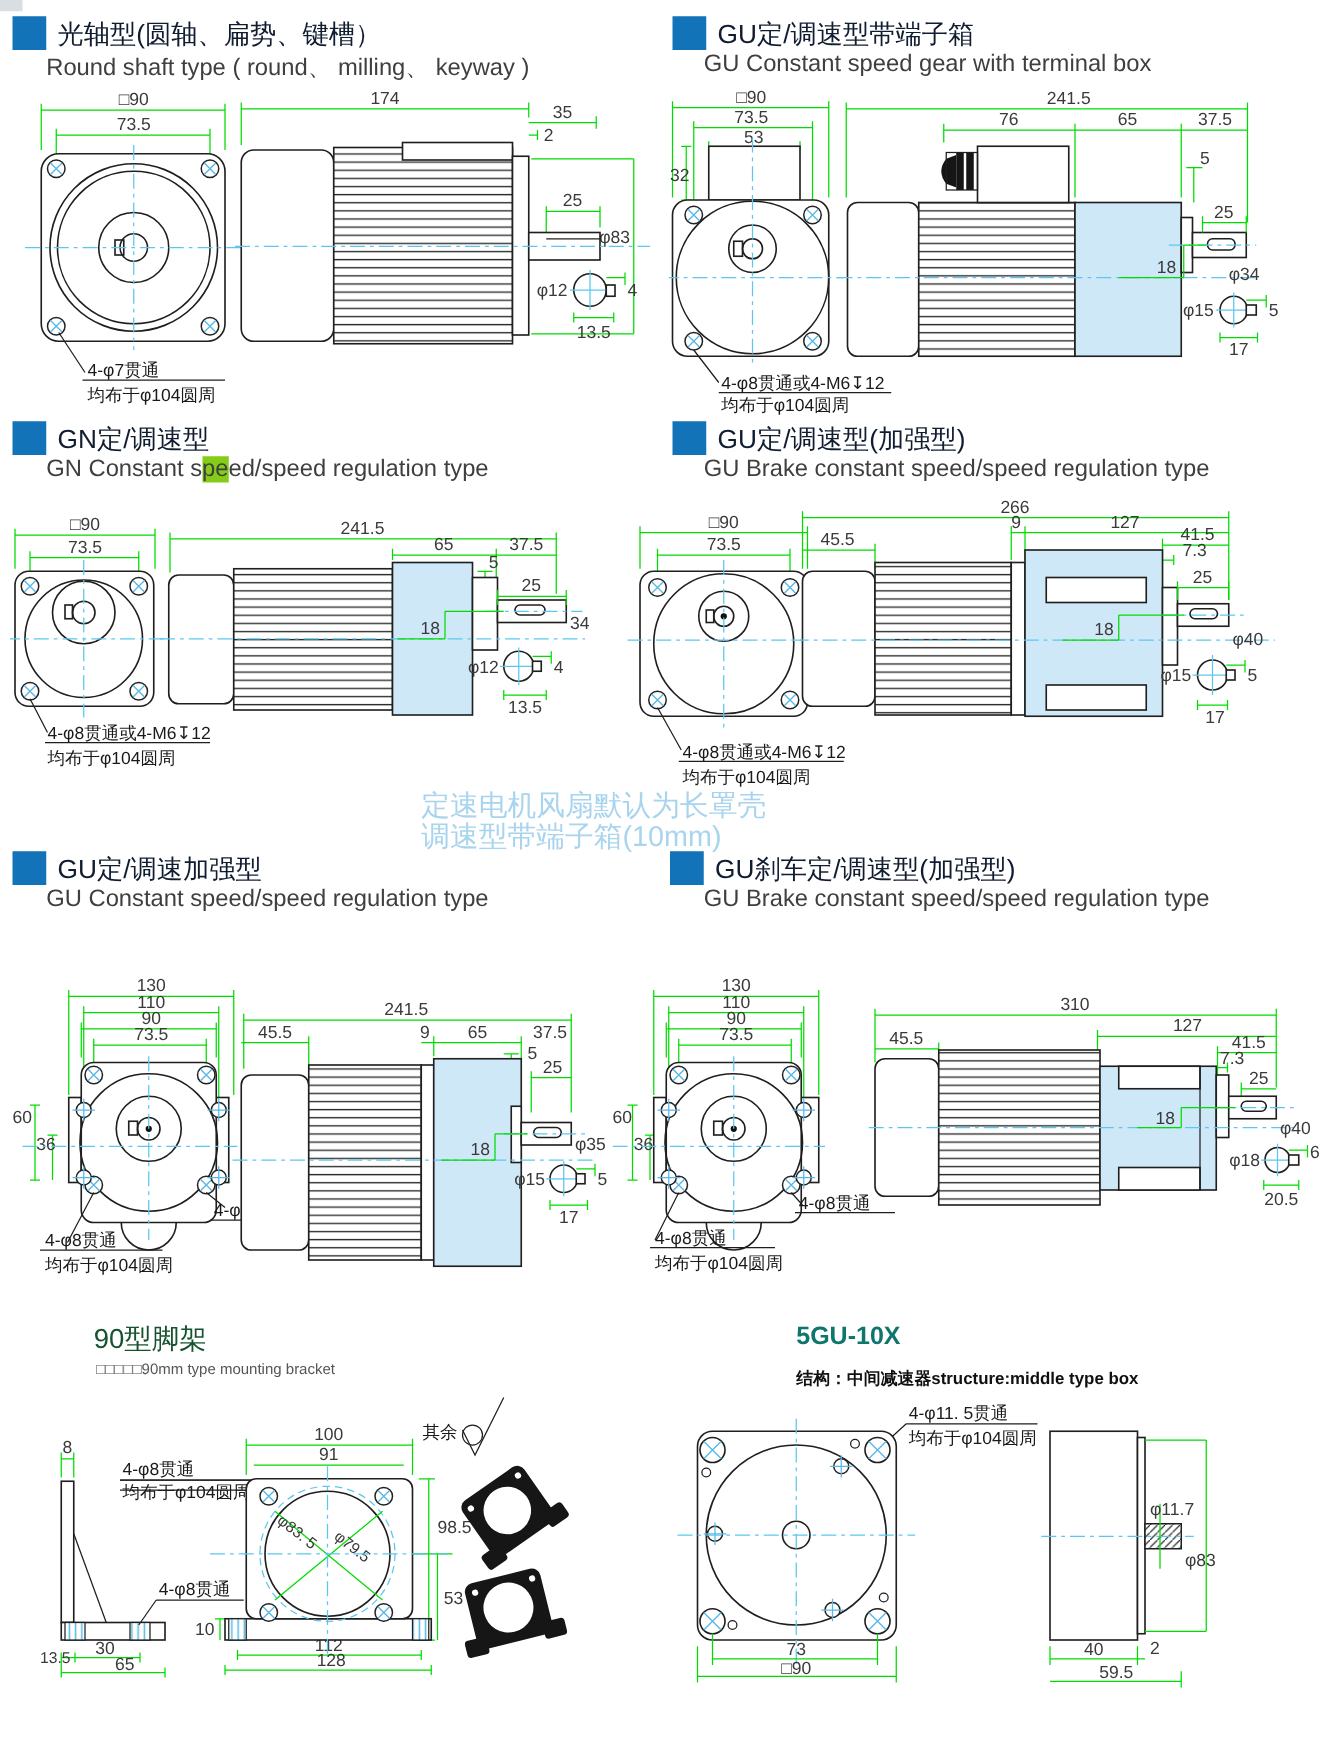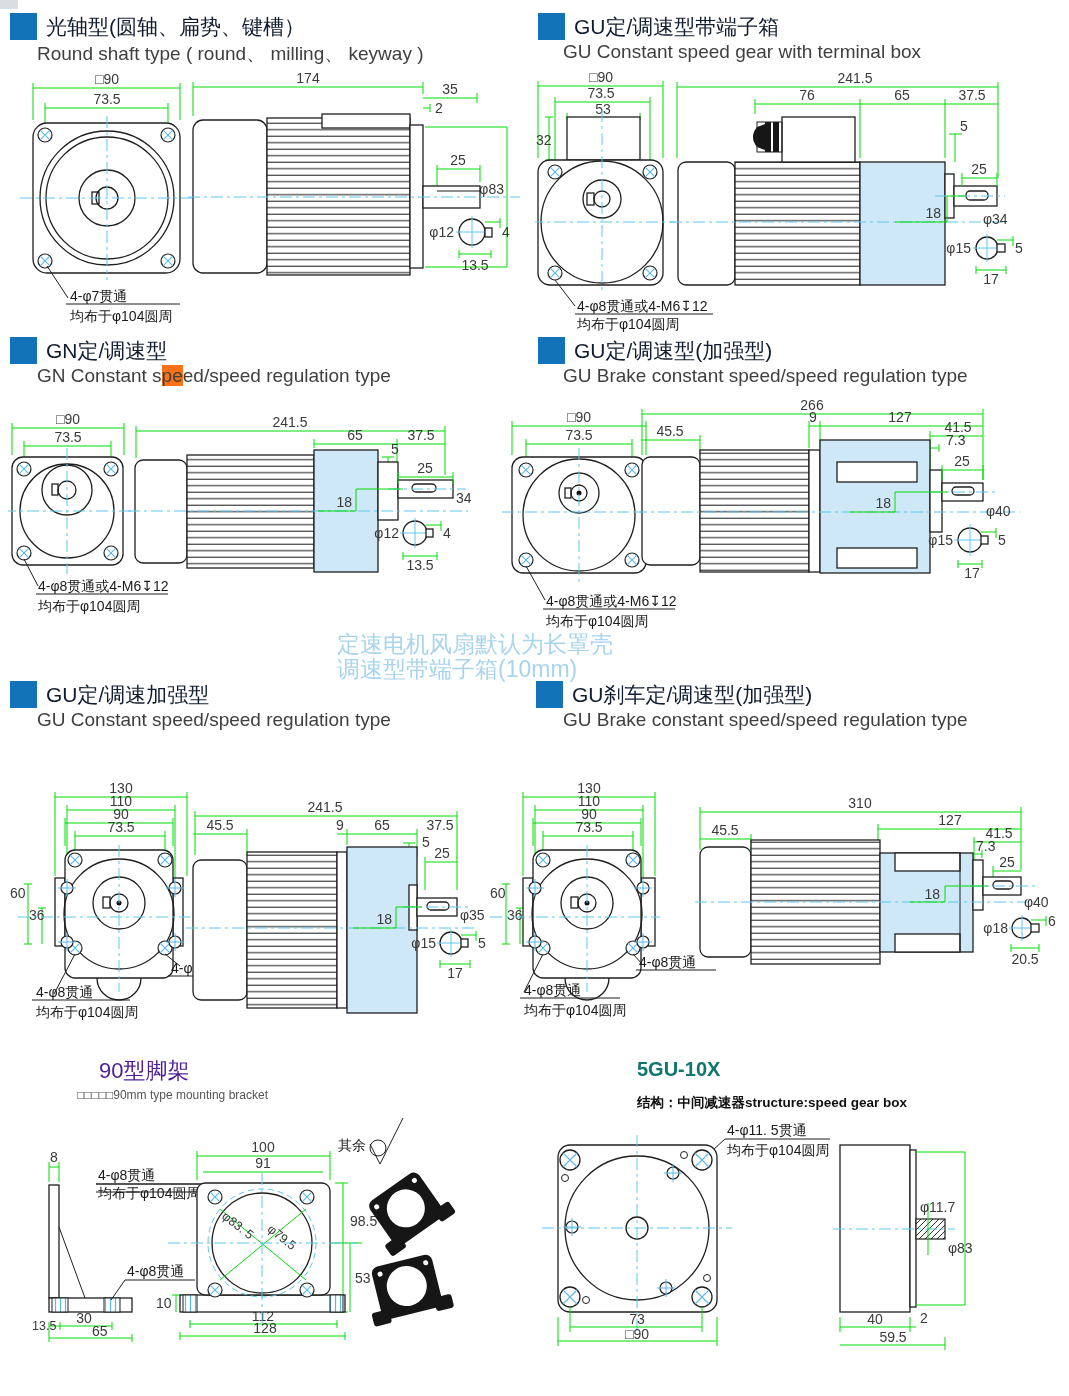--- a/index.html
+++ b/index.html
@@ -2,23 +2,23 @@
 <html><head>
 <meta charset="utf-8">
 <style>
   html,body{margin:0;padding:0;background:#fff;}
   body{width:1069px;height:1396px;position:relative;overflow:hidden;
        font-family:"Liberation Sans","DejaVu Sans",sans-serif;color:#222;}
   .abs{position:absolute;}
   .sqmark{width:27px;height:27px;background:#1273b8;}
   .cn{font-size:21px;font-weight:normal;color:#101c30;white-space:nowrap;}
   .en{font-size:19px;color:#3f3f3f;white-space:nowrap;}
-  .sel{background:#f97316;}
+  .sel{background:#84cc16;}
   .wm{font-size:23px;color:#a8d4ee;line-height:25px;white-space:nowrap;}
-  .t7title{font-size:22px;color:#4c1d95;margin-left:24px;}
+  .t7title{font-size:22px;color:#14532d;}
   .t7sub{font-size:12px;color:#555;}
   .t8title{font-size:20px;font-weight:bold;color:#0f766e;}
   .t8sub{font-size:13.5px;font-weight:bold;color:#101010;}
   svg{position:absolute;overflow:hidden;}
   svg text{font-family:"Liberation Sans","DejaVu Sans",sans-serif;font-size:14px;fill:#3a3a3a;}
   text.ltx{fill:#1a1a1a;}
   text.sm{font-size:12.5px;}
   .ln{fill:none;stroke:#1f1f1f;stroke-width:1.3;}
   .lnw{fill:#fff;stroke:#1f1f1f;stroke-width:1.3;}
   .lnt{fill:none;stroke:#1f1f1f;stroke-width:1;}
@@ -59,21 +59,21 @@
 <div class="abs en" style="left:37px;top:709px;">GU Constant speed/speed regulation type</div>
 
 <div class="abs sqmark" style="left:536px;top:681px;"></div>
 <div class="abs cn" style="left:572px;top:681px;">GU刹车定/调速型(加强型)</div>
 <div class="abs en" style="left:563px;top:709px;">GU Brake constant speed/speed regulation type</div>
 
 <div class="abs t7title" style="left:75px;top:1056px;">90型脚架</div>
 <div class="abs t7sub" style="left:77px;top:1088px;">□□□□□90mm type mounting bracket</div>
 
 <div class="abs t8title" style="left:637px;top:1058px;">5GU-10X</div>
-<div class="abs t8sub" style="left:637px;top:1094px;">结构：中间减速器structure:speed gear box</div>
+<div class="abs t8sub" style="left:637px;top:1094px;">结构：中间减速器structure:middle type box</div>
 
 <svg style="left:8px;top:70px;" width="520" height="262" viewBox="0 0 520 262">
   <defs>
     <pattern id="fins" width="9" height="6.5" patternUnits="userSpaceOnUse">
       <rect width="9" height="6.5" fill="#fff"></rect>
         <line x1="0" y1="1.2" x2="9" y2="1.2" stroke="#2b2b2b" stroke-width="1.1"></line>
     </pattern>
     <pattern id="bhatch" width="5" height="9" patternUnits="userSpaceOnUse">
       <rect width="5" height="9" fill="#fff"></rect>
         <line x1="2.5" y1="0" x2="2.5" y2="9" stroke="#58b8e8" stroke-width="1.2"></line>

